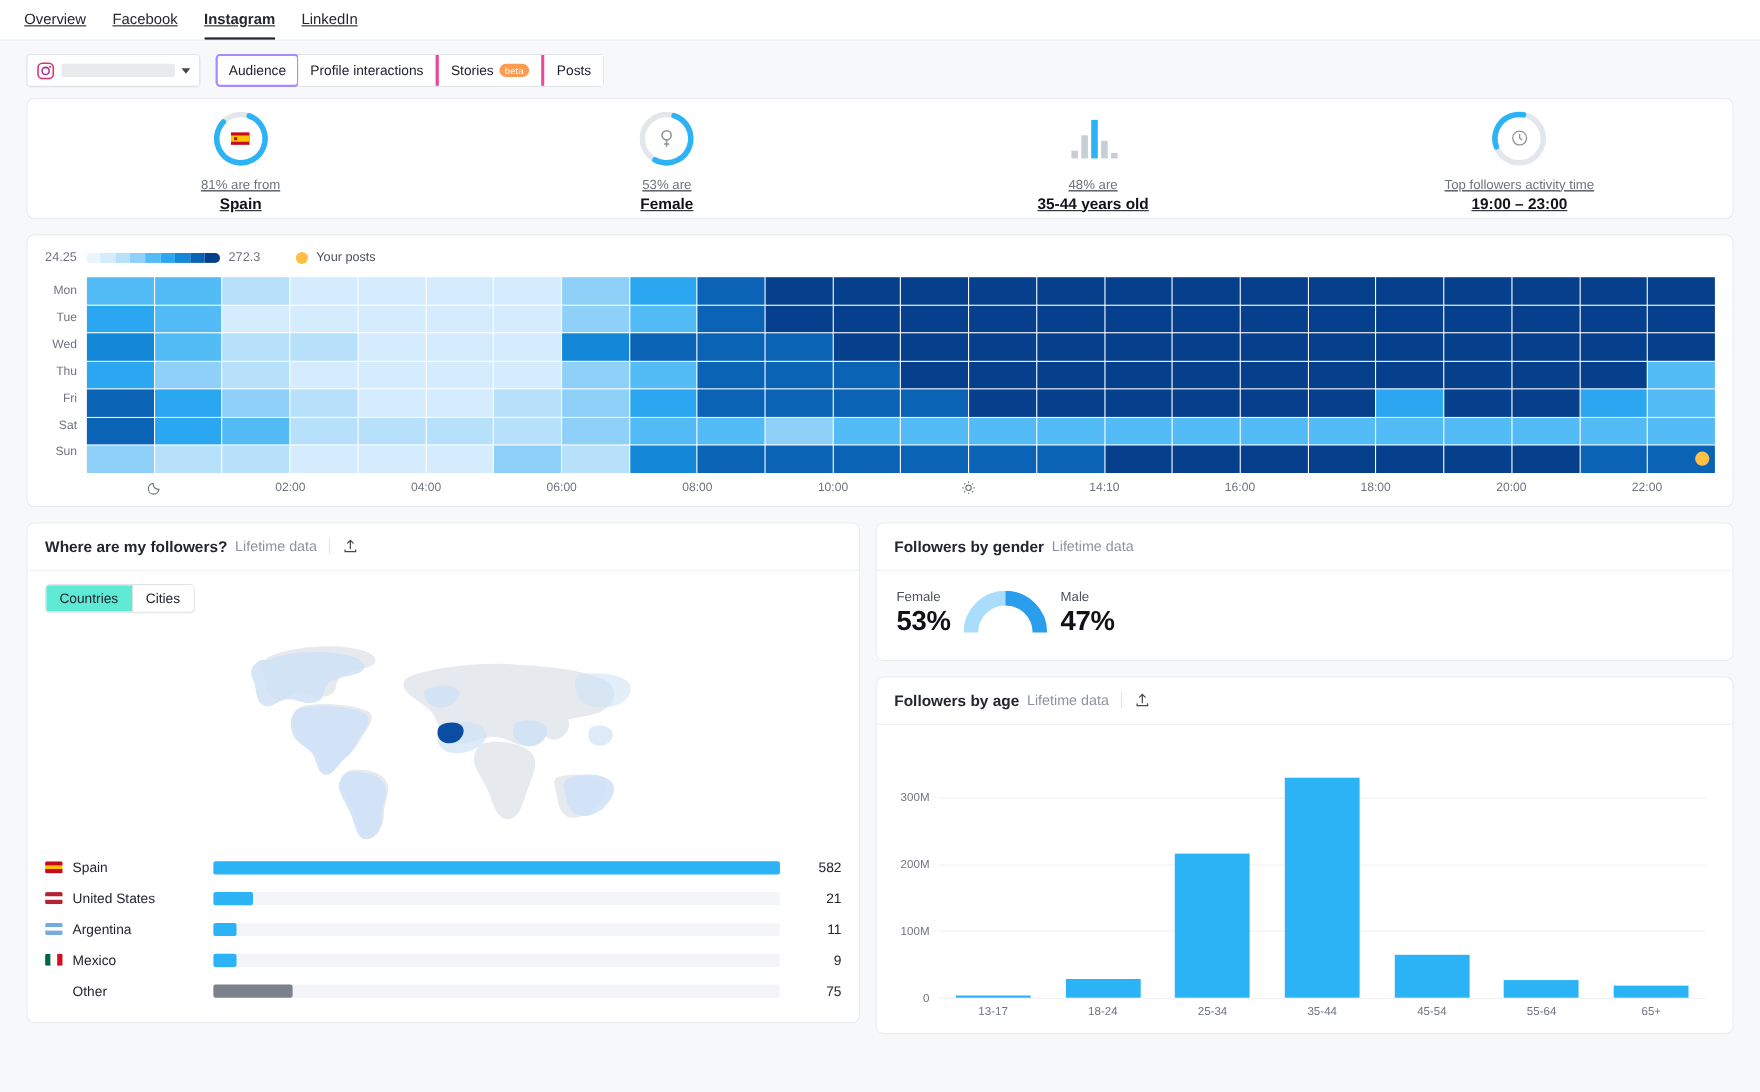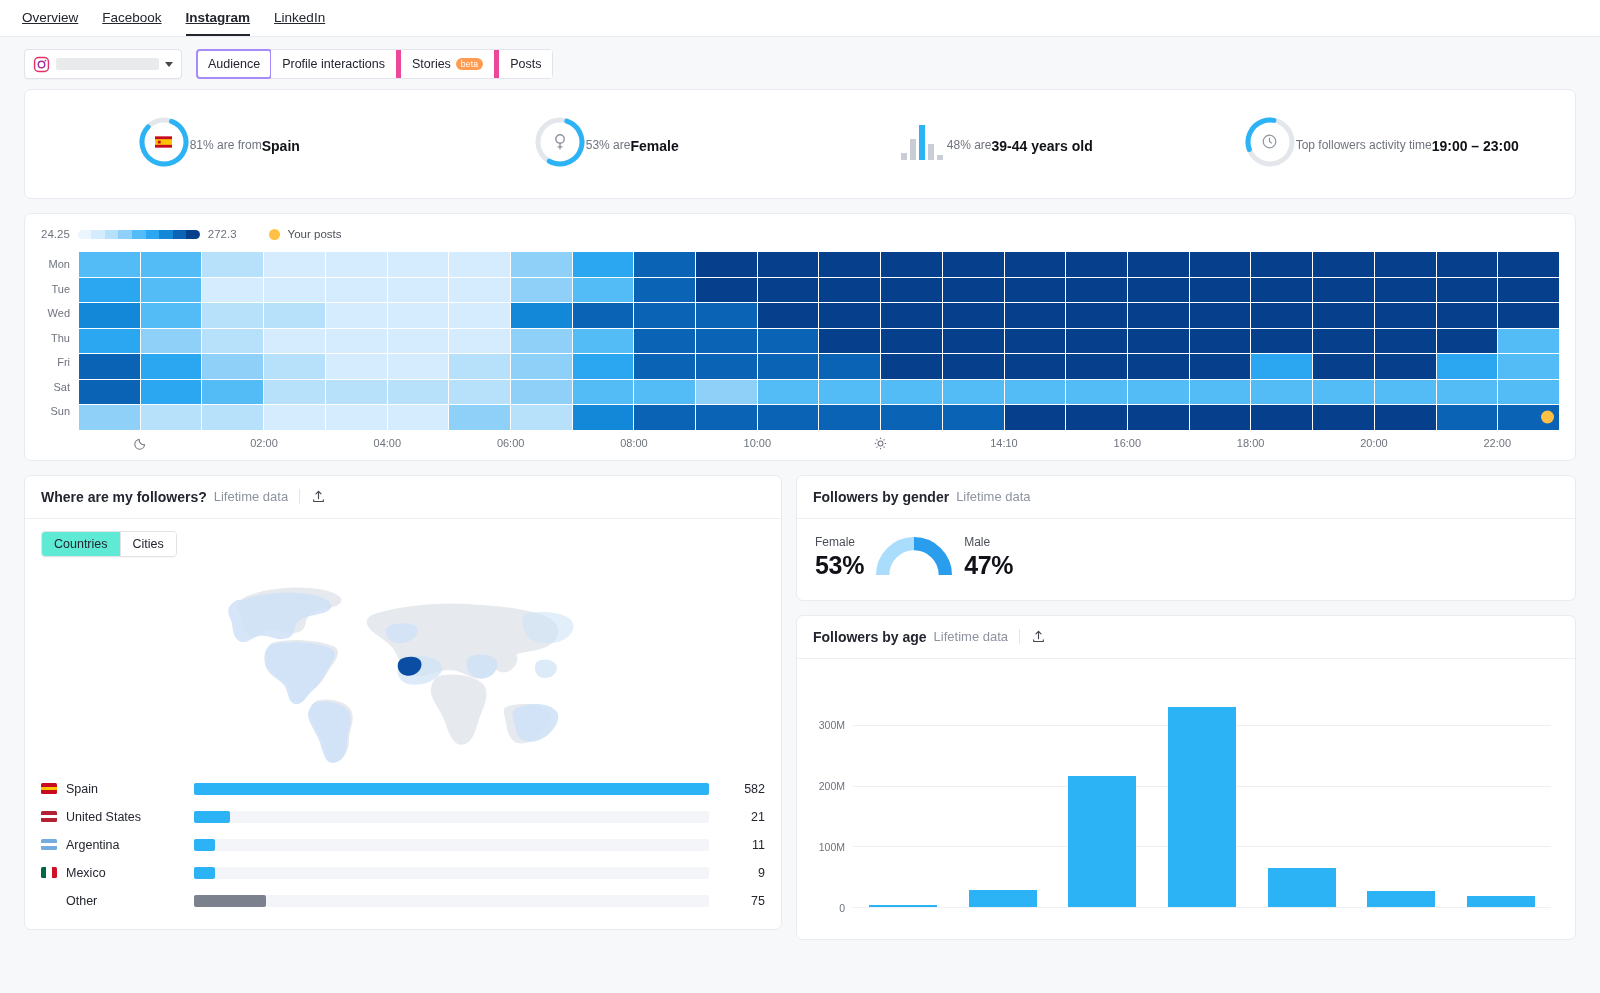--- a/index.html
+++ b/index.html
@@ -30,21 +30,21 @@
     display:flex; align-items:center; padding:0 8px; gap:6px; cursor:pointer;
     box-shadow:0 1px 1px rgba(0,0,0,.03);
   }
   .acct-value { flex:1; height:12px; background:#e9eaec; border-radius:2px; }
   .chev { width:0;height:0;border-left:4px solid transparent;border-right:4px solid transparent;border-top:5px solid #45484f; }
 
   .segmented { display:flex; align-items:stretch; height:30px; background:#fff;
     border:1px solid #e0e4e9; border-radius:4px; overflow:visible; }
   .seg {
     display:flex; align-items:center; gap:5px; padding:0 11px; font-size:12.5px; color:#23252f;
-    border-right:5px solid #ec4899; cursor:pointer; background:#fff; white-space:nowrap;
+    border-right:3px solid #ec4899; cursor:pointer; background:#fff; white-space:nowrap;
   }
   .seg:last-child { border-right:none; }
   .seg.active {
     border:2px solid #a78bfa; border-radius:4px; margin:-1px; padding:0 10px;
     color:#23252f;
   }
   .badge-beta {
     background:#ff9b50; color:#fff; font-size:8.5px; font-weight:400; border-radius:7px;
     padding:1px 5px; letter-spacing:.2px;
   }
@@ -54,21 +54,21 @@
   .card-head {
     display:flex; align-items:center; gap:7px; padding:13px 16px; border-bottom:1px solid #eef1f4;
   }
   .card-title { font-size:14px; font-weight:700; color:#23252f; }
   .card-sub { font-size:13px; color:#8d939e; font-weight:400; }
   .vsep { width:1px; height:15px; background:#e2e6eb; margin:0 4px; }
   .exp-icon { cursor:pointer; display:flex; }
 
   
   .kpi-card { margin:0 24px; display:flex; height:110px; }
-  .kpi { flex:1; display:flex; flex-direction:row; align-items:center; justify-content:center; padding-top:4px;}
+  .kpi { flex:1; display:flex; flex-direction:column; align-items:center; justify-content:center; padding-top:4px;text-decoration:underline;}
   .kpi-ring { position:relative; width:52px; height:52px; margin-bottom:9px; }
   .kpi-label { font-size:12px; color:#6e737d; margin-bottom:2px; }
   .kpi-value { font-size:14px; font-weight:700; color:#111217; }
   .ring-center { position:absolute; inset:0; display:flex; align-items:center; justify-content:center; }
 
   
   .hm-card { margin:14px 24px 0 24px; }
   .hm-body { padding:14px 16px 10px 16px; }
   .hm-legend { display:flex; align-items:center; gap:8px; margin-bottom:12px; }
   .hm-legend-num { font-size:11.5px; color:#6e737d; }
@@ -213,21 +213,21 @@
         <svg width="48" height="44" viewBox="0 0 48 44">
           <rect x="4" y="33" width="6" height="7" fill="#c9ced6"></rect>
           <rect x="13" y="19" width="6" height="21" fill="#c9ced6"></rect>
           <rect x="22" y="5" width="6" height="35" fill="#2bb3f5"></rect>
           <rect x="31" y="24" width="6" height="16" fill="#c9ced6"></rect>
           <rect x="40" y="35" width="6" height="5" fill="#c9ced6"></rect>
         </svg>
       </span>
     </div>
     <div class="kpi-label">48% are</div>
-    <div class="kpi-value">39-44 years old</div>
+    <div class="kpi-value">35-44 years old</div>
   </div>
 
   <div class="kpi">
     <div class="kpi-ring">
       <svg width="52" height="52" viewBox="0 0 52 52">
         <circle cx="26" cy="26" r="22" fill="none" stroke="#e3e7ec" stroke-width="5"></circle>
         <circle cx="26" cy="26" r="22" fill="none" stroke="#2bb3f5" stroke-width="5" stroke-dasharray="46 192" stroke-linecap="round" transform="rotate(160 26 26)"></circle>
       </svg>
       <span class="ring-center">
         <svg width="17" height="17" viewBox="0 0 20 20" fill="none" stroke="#8d939e" stroke-width="1.4">
@@ -649,17 +649,26 @@
                 <div class="bar" style="height: 16.8421%; background: rgb(43, 179, 245);"></div>
               </div>
               <div class="barcol">
                 <div class="bar" style="height: 6.84211%; background: rgb(43, 179, 245);"></div>
               </div>
               <div class="barcol">
                 <div class="bar" style="height: 4.47368%; background: rgb(43, 179, 245);"></div>
               </div>
             </div>
         </div>
+        <div class="xlabs" id="age-xlabs">
+            <div class="xlab">13-17</div>
+            <div class="xlab">18-24</div>
+            <div class="xlab">25-34</div>
+            <div class="xlab">35-44</div>
+            <div class="xlab">45-54</div>
+            <div class="xlab">55-64</div>
+            <div class="xlab">65+</div>
+          </div>
       </div>
     </div>
 
   </div>
 </div>
 
 </body></html>

